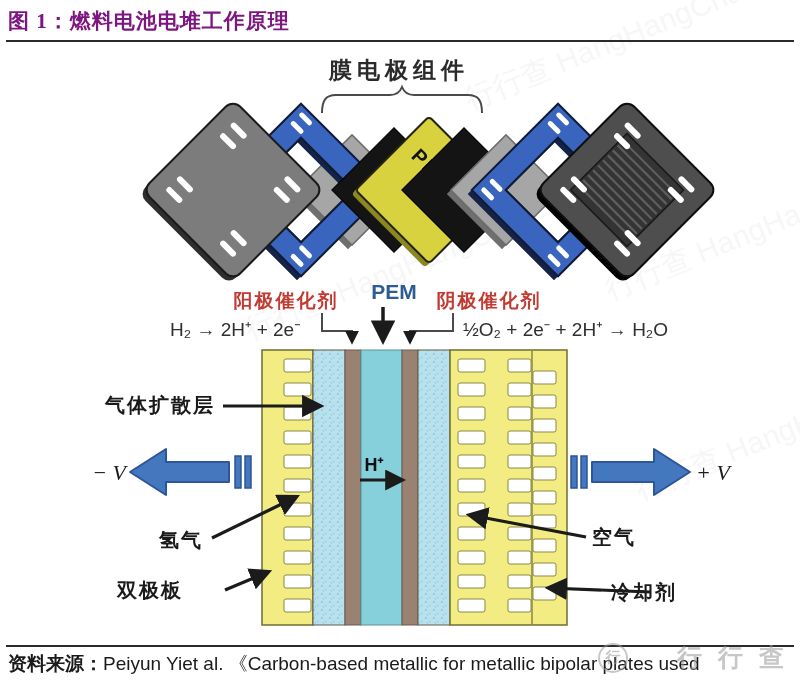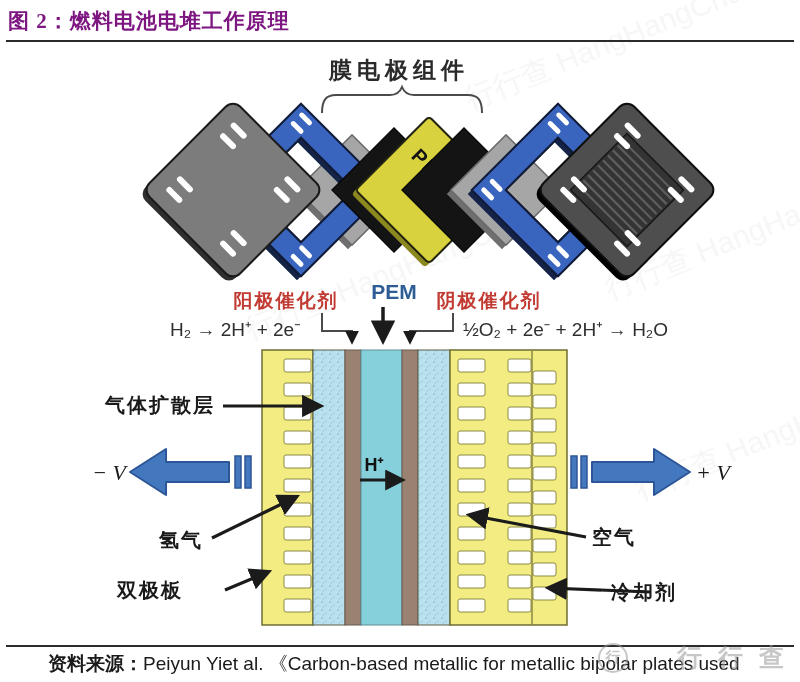--- a/index.html
+++ b/index.html
@@ -4,38 +4,38 @@
 <style>
   html,body{margin:0;padding:0;background:#ffffff;}
   #stage{position:relative;width:800px;height:682px;background:#ffffff;overflow:hidden;
          font-family:"Liberation Sans","DejaVu Sans",sans-serif;}
   .title{position:absolute;top:7px;left:8px;font-family:"Liberation Serif","DejaVu Serif",serif;
          font-weight:bold;font-size:21px;color:#7D1680;letter-spacing:1px;white-space:nowrap;}
   .rule-top{position:absolute;top:40px;left:6px;right:6px;border-top:2px solid #2b2b2b;}
   .rule-bottom{position:absolute;top:645px;left:6px;right:6px;border-top:2px solid #2b2b2b;}
   .source-row{position:absolute;top:651px;left:8px;width:792px;white-space:nowrap;overflow:hidden;
               font-size:19px;color:#1a1a1a;}
-  .source-label{font-family:"Liberation Serif","DejaVu Serif",serif;font-weight:bold;margin-left:40px;}
+  .source-label{font-family:"Liberation Serif","DejaVu Serif",serif;font-weight:bold;}
   .source-text{font-family:"Liberation Sans","DejaVu Sans",sans-serif;}
   .wm-bottom{position:absolute;top:641px;left:598px;display:flex;align-items:center;gap:10px;
              color:#9b9b9b;opacity:.55;pointer-events:none;}
   .wm-logo{width:26px;height:26px;border:2.5px solid currentColor;border-radius:50%;
            display:flex;align-items:center;justify-content:center;font-size:15px;font-weight:bold;
            font-family:"Liberation Serif",serif;}
   .wm-text{font-family:"Liberation Serif",serif;font-weight:bold;font-size:25px;letter-spacing:16px;margin-left:39px;}
   svg{position:absolute;top:0;left:0;}
   text{user-select:none;}
   .cjk{font-family:"Liberation Serif","DejaVu Serif",serif;}
 </style>
 </head>
 <body>
 
 <div id="stage">
 
-  <div class="title">图 2：燃料电池电堆工作原理</div>
+  <div class="title">图 1：燃料电池电堆工作原理</div>
   <div class="rule-top"></div>
 
   <svg width="800" height="682" viewBox="0 0 800 682">
     <defs>
       <marker id="ah" viewBox="0 0 10 10" refX="8" refY="5" markerWidth="7" markerHeight="7" orient="auto">
         <path d="M0,0 L10,5 L0,10 z" fill="#1b1b1b"></path>
       </marker>
       <pattern id="speckle" width="8" height="8" patternUnits="userSpaceOnUse">
         <rect width="8" height="8" fill="#B9E0ED"></rect>
         <circle cx="2" cy="2" r="1" fill="#8FC6DA"></circle>

